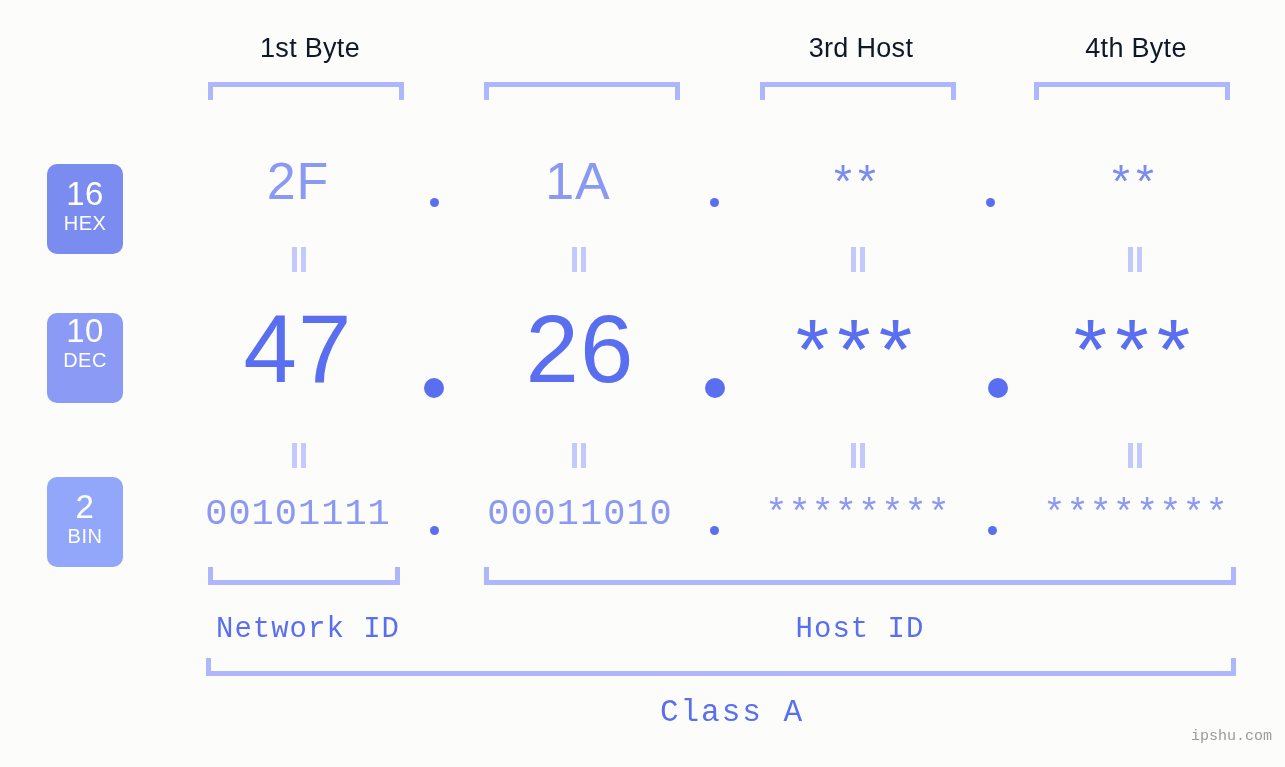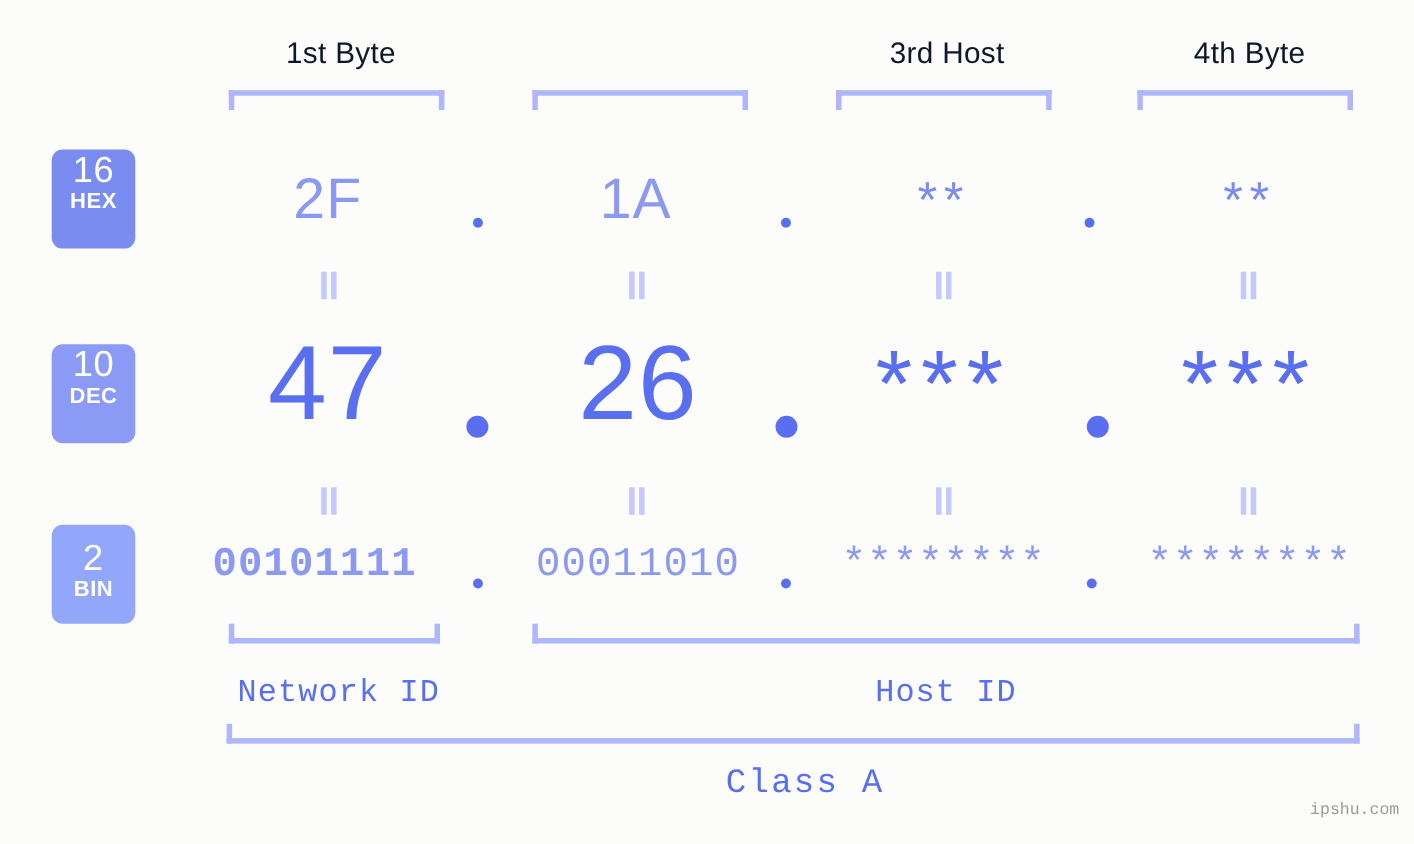--- a/index.html
+++ b/index.html
@@ -70,24 +70,24 @@
     display: block;
     font-size: 33px;
     line-height: 36px;
     font-weight: 400;
     letter-spacing: 0.5px;
   }
   .badge .badge-name {
     display: block;
     font-size: 20px;
     line-height: 22px;
-    font-weight: 700;
+    font-weight: 400;
     letter-spacing: 0.5px;
   }
-  #badge-hex { top: 136px; height: 90px; background: #7b8cf0; }
+  #badge-hex { top: 164px; height: 90px; padding-top: 12px; background: #7b8cf0; }
   #badge-dec { top: 313px; height: 90px; background: #8b9bf5; }
   #badge-bin { top: 477px; height: 90px; padding-top: 12px; background: #92a6fa; }
 
   
   .cell {
     position: absolute;
     text-align: center;
     white-space: nowrap;
   }
 
@@ -243,21 +243,21 @@
     <div class="dot dot-dec" style="left:988px;"></div>
     <div class="cell stars" style="left:1018px;width:236px;">***</div>
   </div>
 
   <div class="eq eq-lower" style="left:291px;"></div>
   <div class="eq eq-lower" style="left:571px;"></div>
   <div class="eq eq-lower" style="left:850px;"></div>
   <div class="eq eq-lower" style="left:1127px;"></div>
 
   <div class="bin-row">
-    <div class="cell" style="left:168px;width:236px;font-weight:bold;">00101111</div>
+    <div class="cell" style="left:180px;width:236px;">00101111</div>
     <div class="dot dot-bin" style="left:430px;"></div>
     <div class="cell" style="left:462px;width:236px;">00011010</div>
     <div class="dot dot-bin" style="left:710px;"></div>
     <div class="cell stars" style="left:740px;width:236px;">********</div>
     <div class="dot dot-bin" style="left:988px;"></div>
     <div class="cell stars" style="left:1018px;width:236px;">********</div>
   </div>
 
   <div class="bracket-bottom" style="left:208px;width:192px;top:567px;"></div>
   <div class="bracket-bottom" style="left:484px;width:752px;top:567px;"></div>

